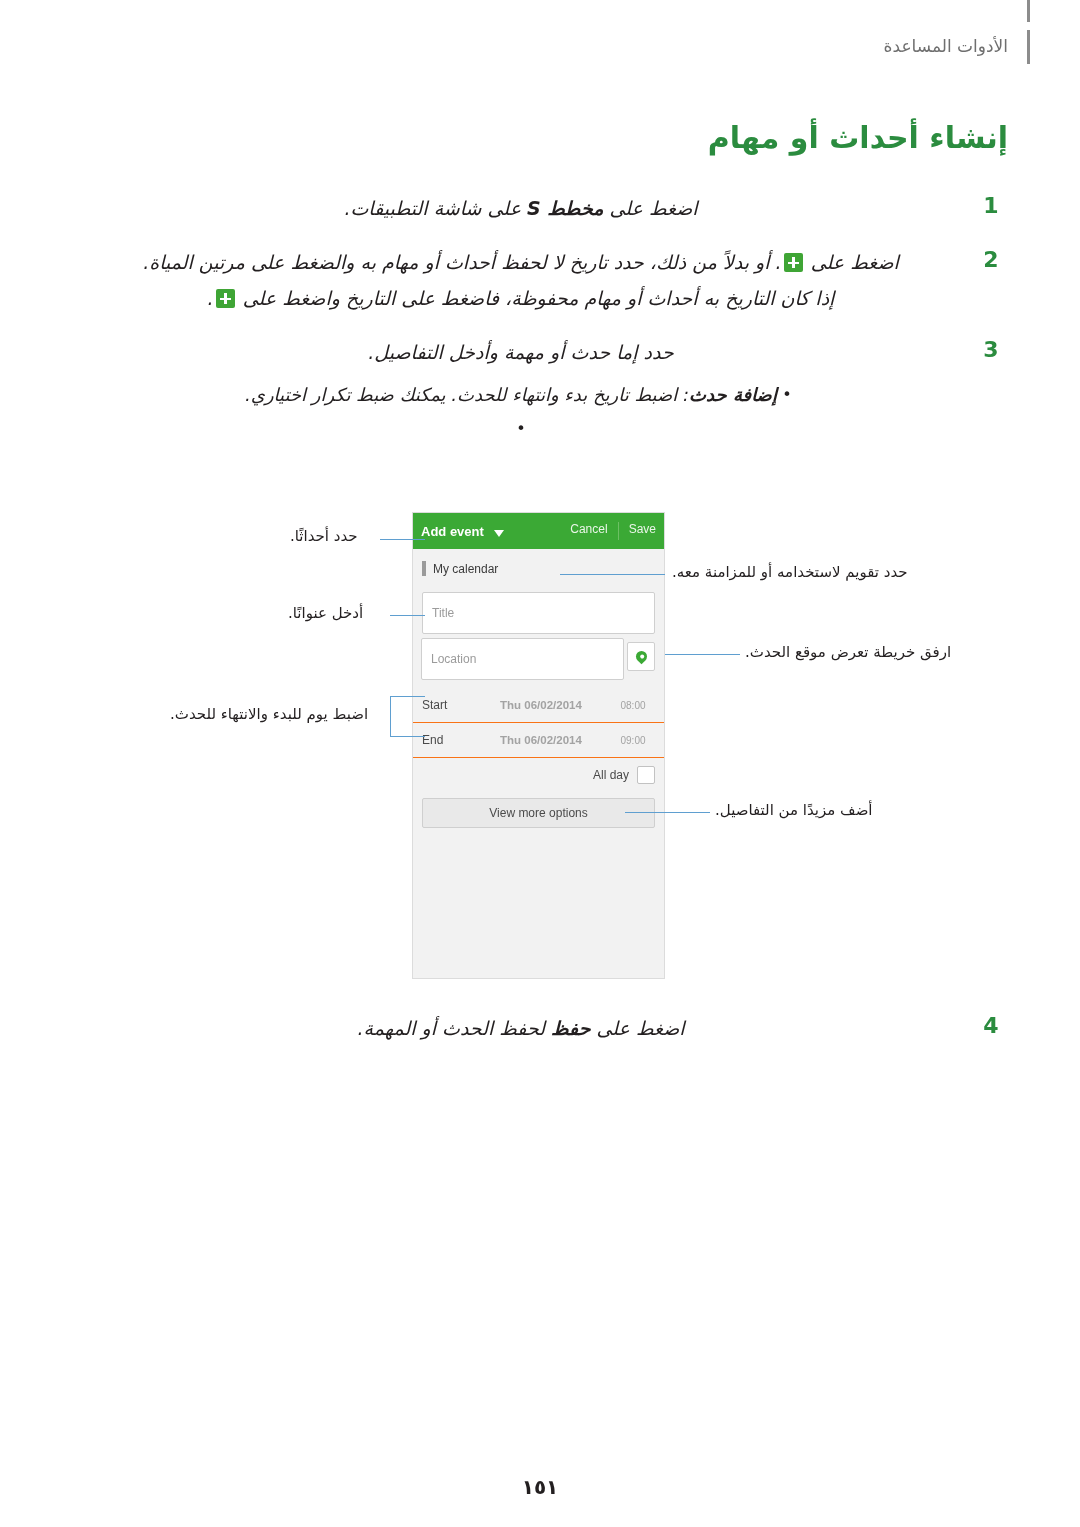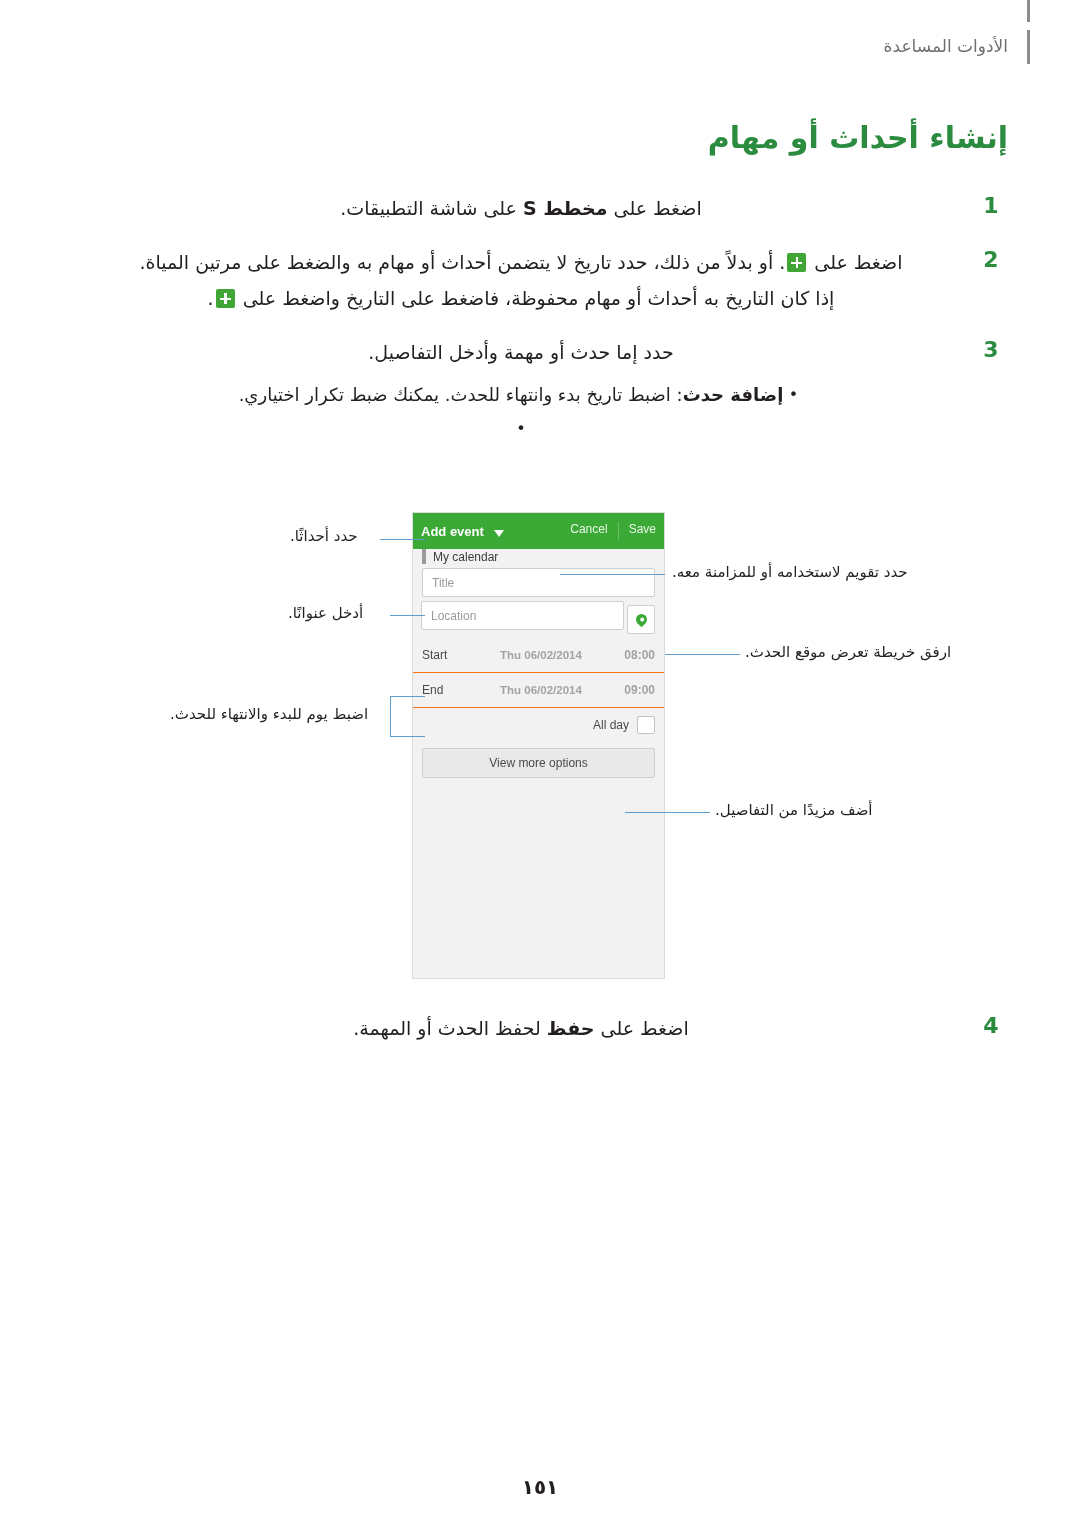--- a/index.html
+++ b/index.html
@@ -88,20 +88,21 @@
     font-weight: bold;
     color: #2b8c3f;
     line-height: 32px;
   }
   .step-body {
     flex: 1 1 auto;
     font-size: 19px;
     line-height: 36px;
     text-align: center;
     direction: rtl;
+    font-style: italic;
   }
   b.bold { font-weight: bold; }
 
   .inline-plus {
     display: inline-block;
     width: 19px;
     height: 19px;
     background: #3fa535;
     border-radius: 2px;
     position: relative;
@@ -193,31 +194,31 @@
     font-size: 12px;
   }
   .topbar-sep {
     width: 1px; height: 18px; background: #6cc063;
   }
 
   .cal-row {
     display: flex;
     align-items: center;
     gap: 7px;
-    padding: 0 9px;
+    padding: 12px 9px;
     background: #f2f2f2;
   }
   .cal-chip {
     width: 4px; height: 15px; background: #9a9a9a;
   }
   .cal-name { font-size: 12px; color: #3b3b3b; }
 
   .field {
     margin: 4px 9px 0 9px;
-    height: 29px;
+    height: 42px;
     background: #ffffff;
     border: 1px solid #cfcfcf;
     border-radius: 2px;
     display: flex;
     align-items: center;
     padding: 0 9px;
     box-sizing: border-box;
     font-size: 12px;
     color: #9b9b9b;
   }
@@ -251,21 +252,21 @@
     display: flex;
     align-items: center;
     padding: 0 9px;
     height: 34px;
     font-size: 12px;
     color: #5a5a5a;
     border-bottom: 1px solid #f97316;
   }
   .time-row .lbl { flex: 0 0 78px; color: #4a4a4a; }
   .time-row .date { flex: 1 1 auto; color: #a3a3a3; font-weight: bold; font-size: 11.5px; }
-  .time-row .time { flex: 0 0 44px; text-align: right; color: #a3a3a3; font-weight: bold; font-size: 12px; }
+  .time-row .time { flex: 0 0 44px; text-align: center; color: #a3a3a3; font-weight: normal; font-size: 10px; }
 
   .allday-row {
     display: flex;
     align-items: center;
     justify-content: flex-end;
     gap: 8px;
     padding: 8px 9px 4px 9px;
     font-size: 12px;
     color: #4a4a4a;
   }
@@ -355,21 +356,21 @@
     <div class="step-num">1</div>
     <div class="step-body">
       <span>اضغط على </span><b class="bold">مخطط S</b><span> على شاشة التطبيقات.</span>
     </div>
   </div>
 
   <div class="step">
     <div class="step-num">2</div>
     <div class="step-body">
       <div>
-        <span>اضغط على </span><span class="inline-plus"></span><span>. أو بدلاً من ذلك، حدد تاريخ لا يتضمن أحداث أو مهام به والضغط على مرتين المياة.</span>
+        <span>اضغط على </span><span class="inline-plus"></span><span>. أو بدلاً من ذلك، حدد تاريخ لا لحفظ أحداث أو مهام به والضغط على مرتين المياة.</span>
       </div>
       <div>
         <span>إذا كان التاريخ به أحداث أو مهام محفوظة، فاضغط على التاريخ واضغط على </span><span class="inline-plus"></span><span>.</span>
       </div>
     </div>
   </div>
 
   <div class="step">
     <div class="step-num">3</div>
     <div class="step-body">

